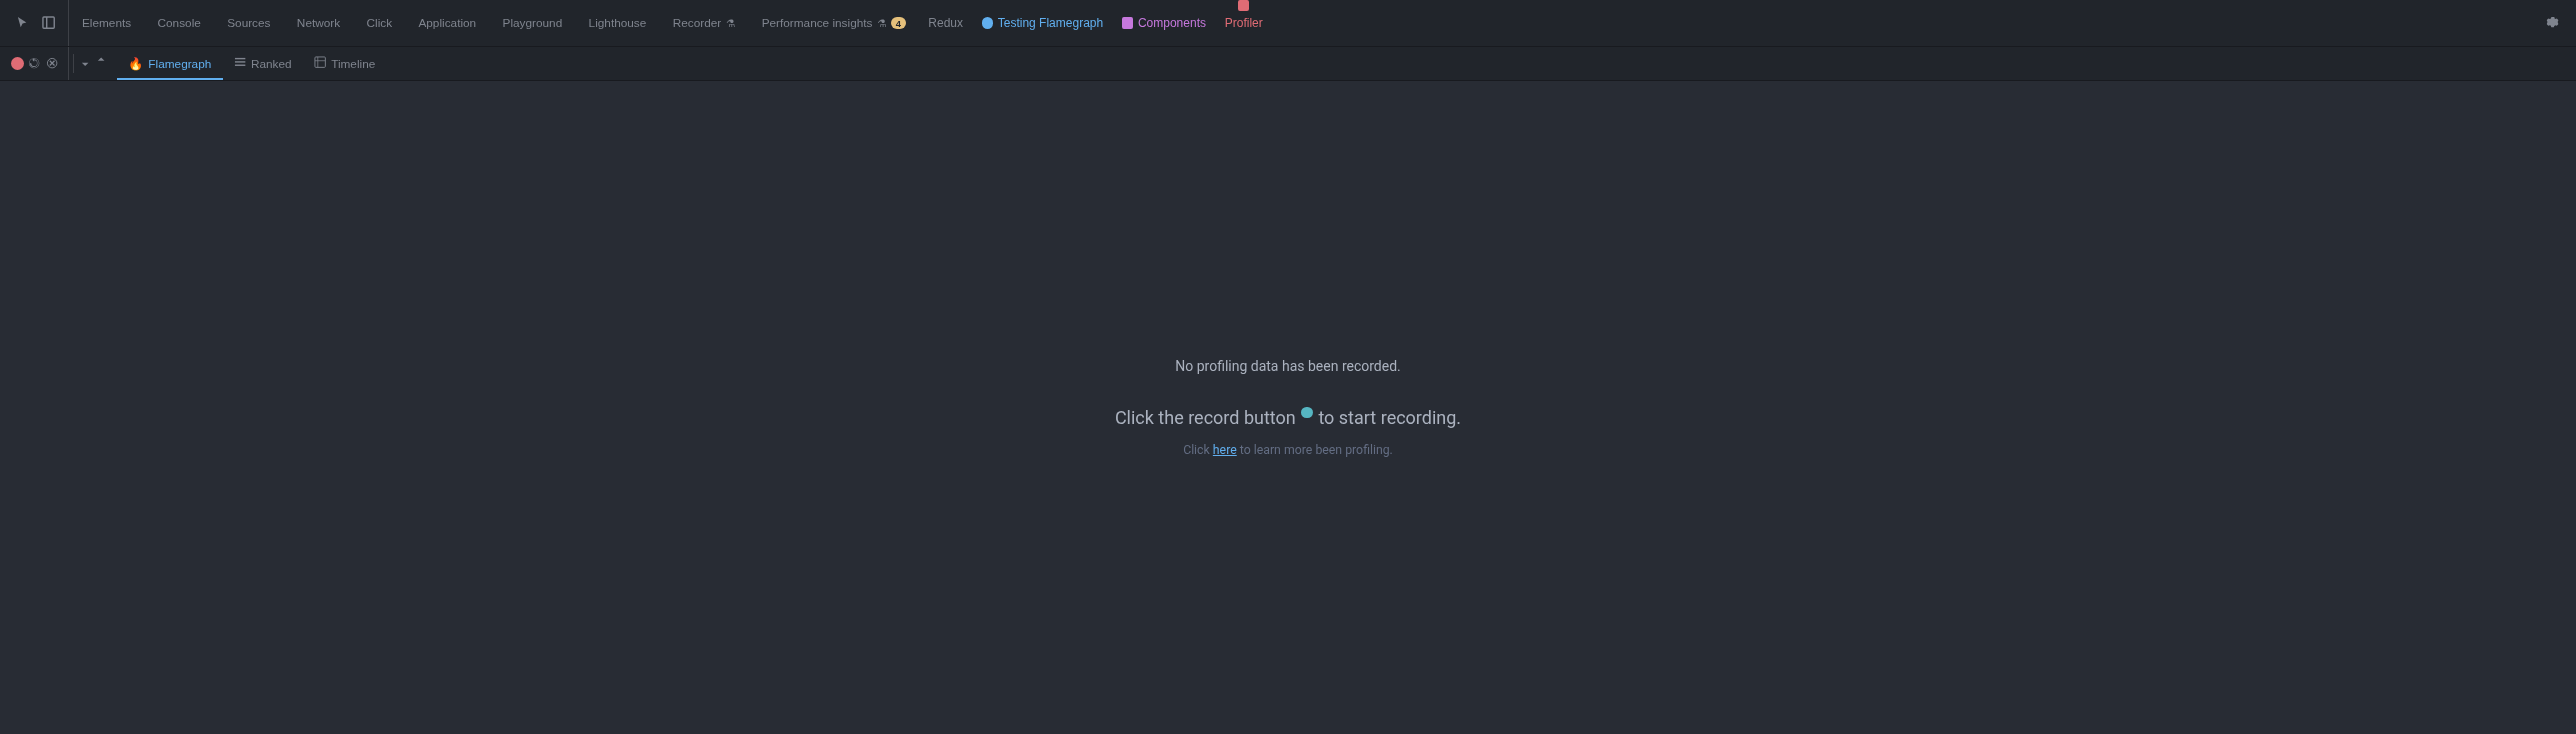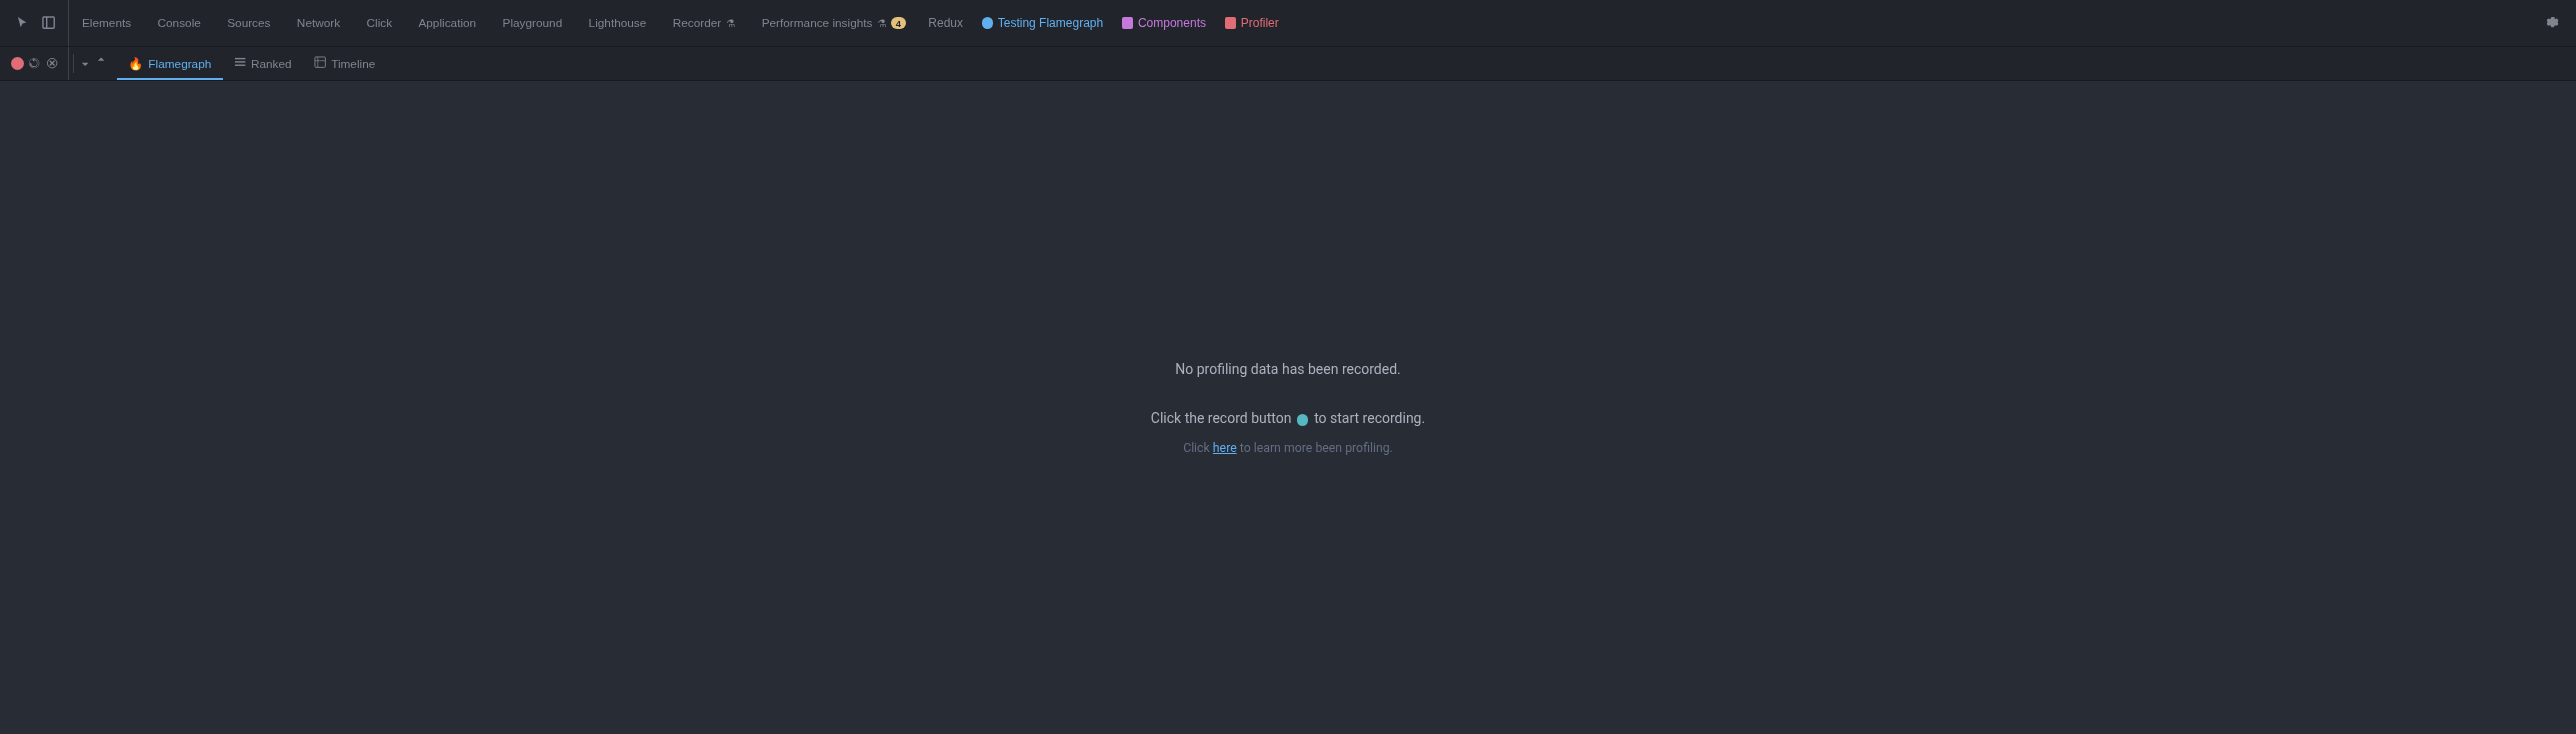--- a/index.html
+++ b/index.html
@@ -123,20 +123,21 @@
 
     .components-tab .tab-square {
       width: 11.3px;
       height: 11.3px;
       background-color: #c678dd;
       border-radius: 1.9px;
     }
 
     .profiler-tab {
       color: #e06c75;
+      flex-direction: column;
     }
 
     .profiler-tab .tab-square {
       width: 11.3px;
       height: 11.3px;
       background-color: #e06c75;
       border-radius: 1.9px;
     }
 
     .settings-btn {
@@ -252,23 +253,23 @@
     }
 
     .empty-message {
       color: #abb2bf;
       font-size: 14px;
       text-align: left;
     }
 
     .record-message {
       color: #abb2bf;
-      font-size: 14px;
-      display: flex;
-      align-items: flex-end;
+      font-size: 18px;
+      display: flex;
+      align-items: flex-start;
       gap: 5.7px;
       text-align: center;
       margin-top: 18px;
     }
 
     .record-dot {
       width: 11.3px;
       height: 11.3px;
       background-color: #56b6c2;
       border-radius: 50%;

